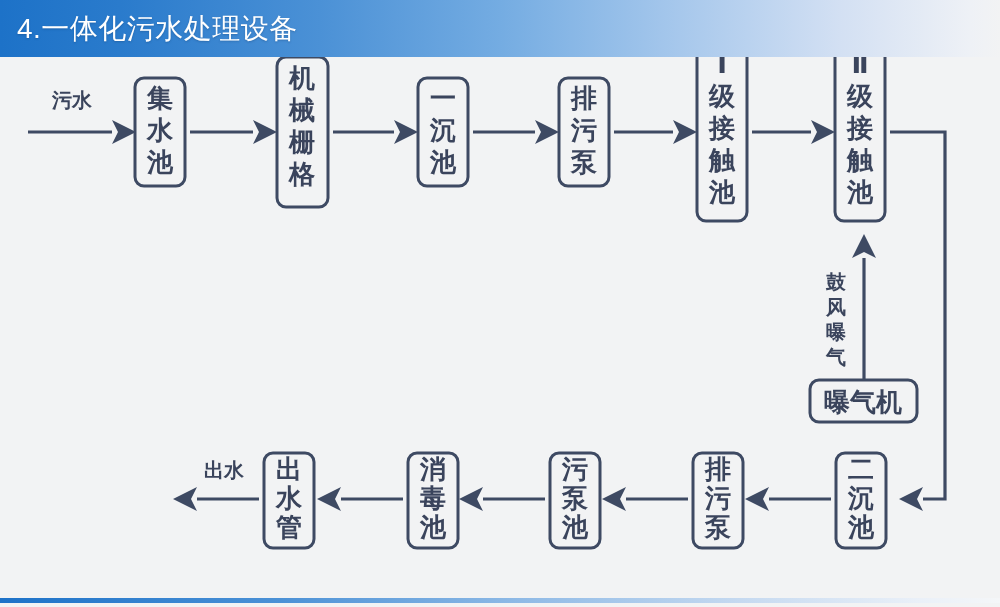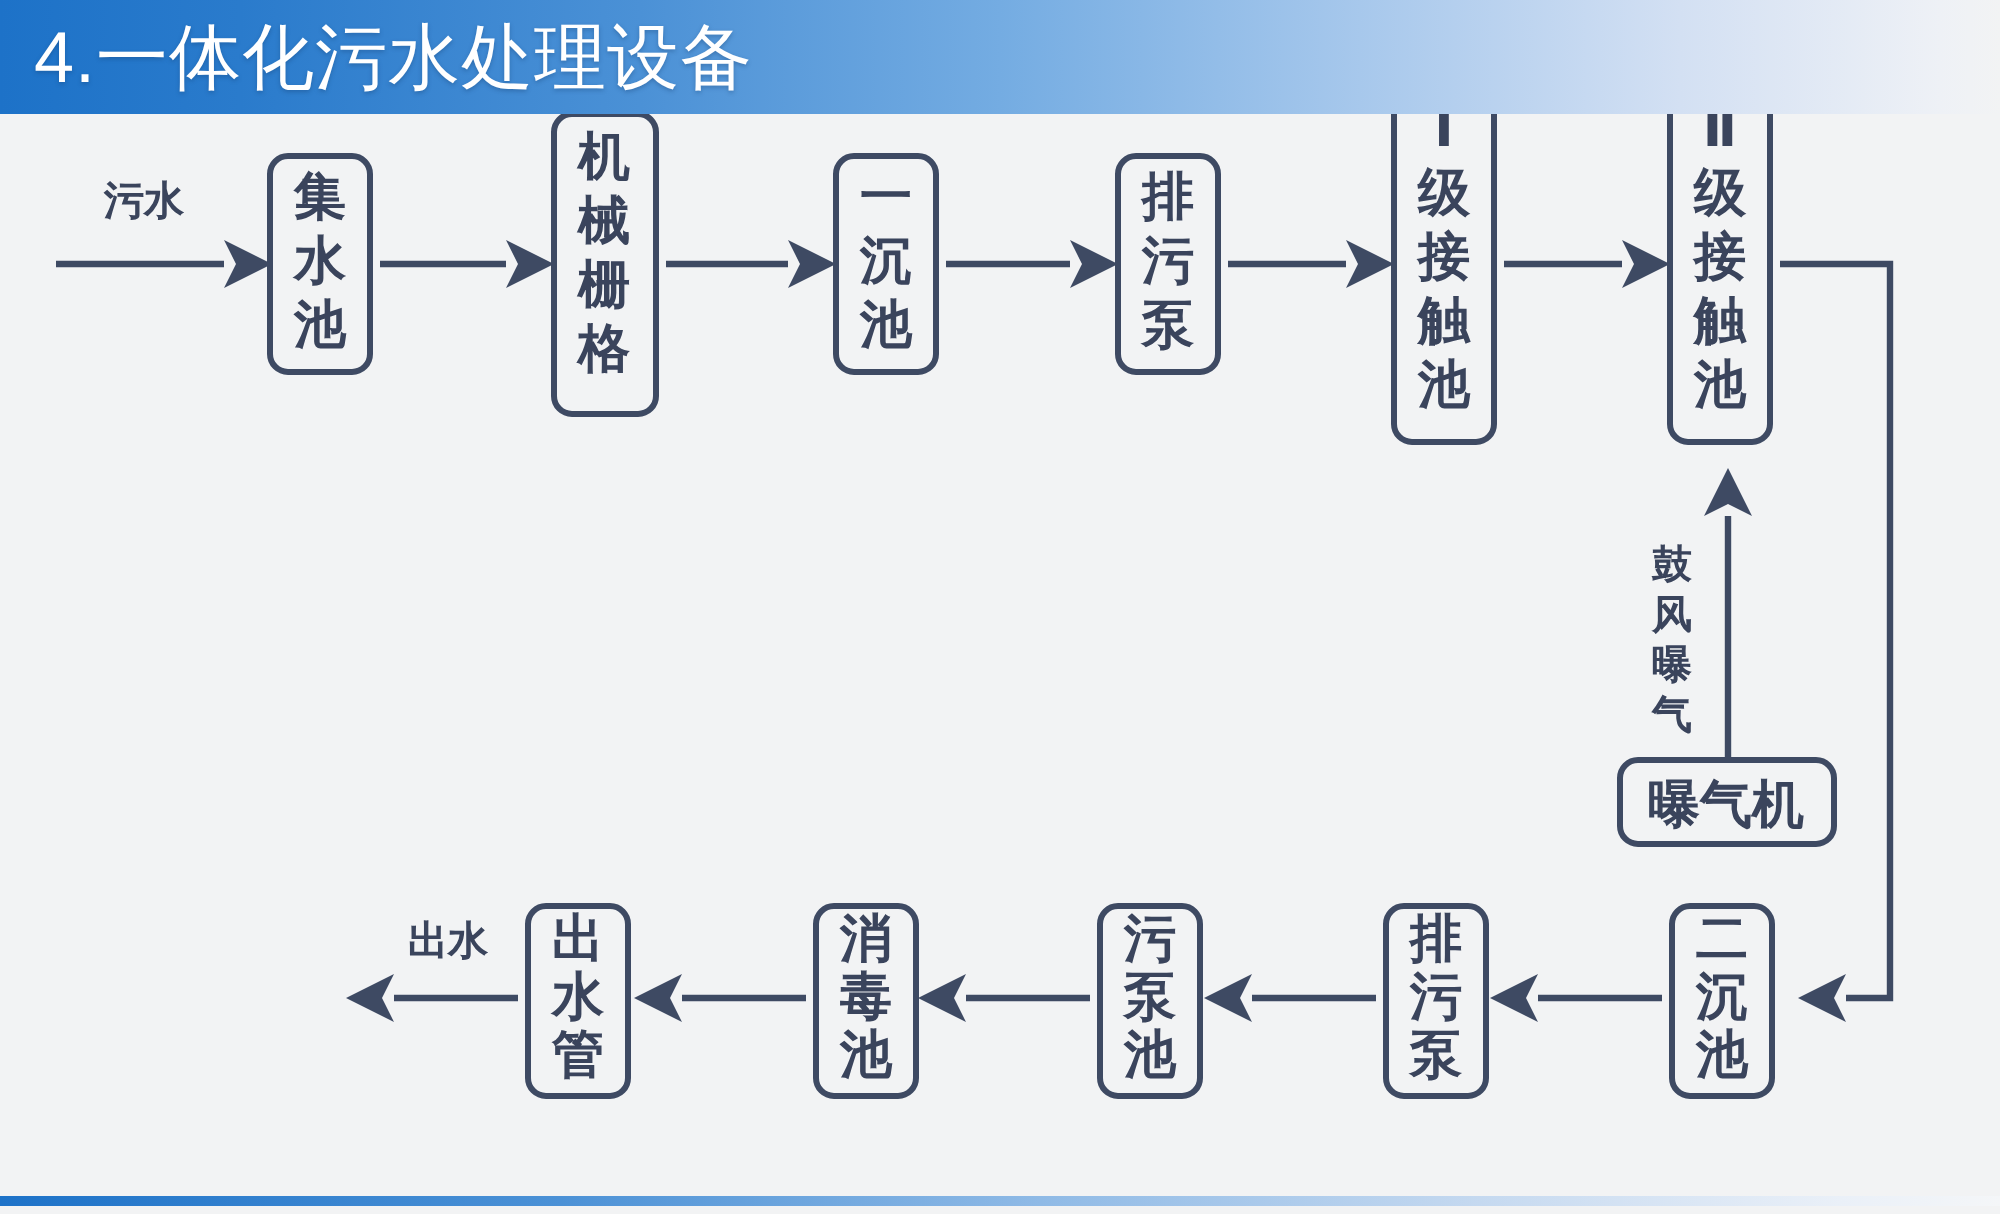--- a/index.html
+++ b/index.html
@@ -28,21 +28,21 @@
         #74ace2 50%,
         #a7c8ec 68%,
         #d3e0f3 84%,
         #eef1f6 97%,
         #f2f3f4 100%);
   }
   #header-title {
     position: absolute;
     left: 17px;
     top: 3px;
-    font-size: 36px;
+    font-size: 28px;
     line-height: 52px;
     color: #ffffff;
     letter-spacing: 0.5px;
     text-shadow: 0 1px 2px rgba(20,60,110,0.35);
     white-space: nowrap;
   }
   
   #footer-bar {
     position: absolute;
     left: 0;

